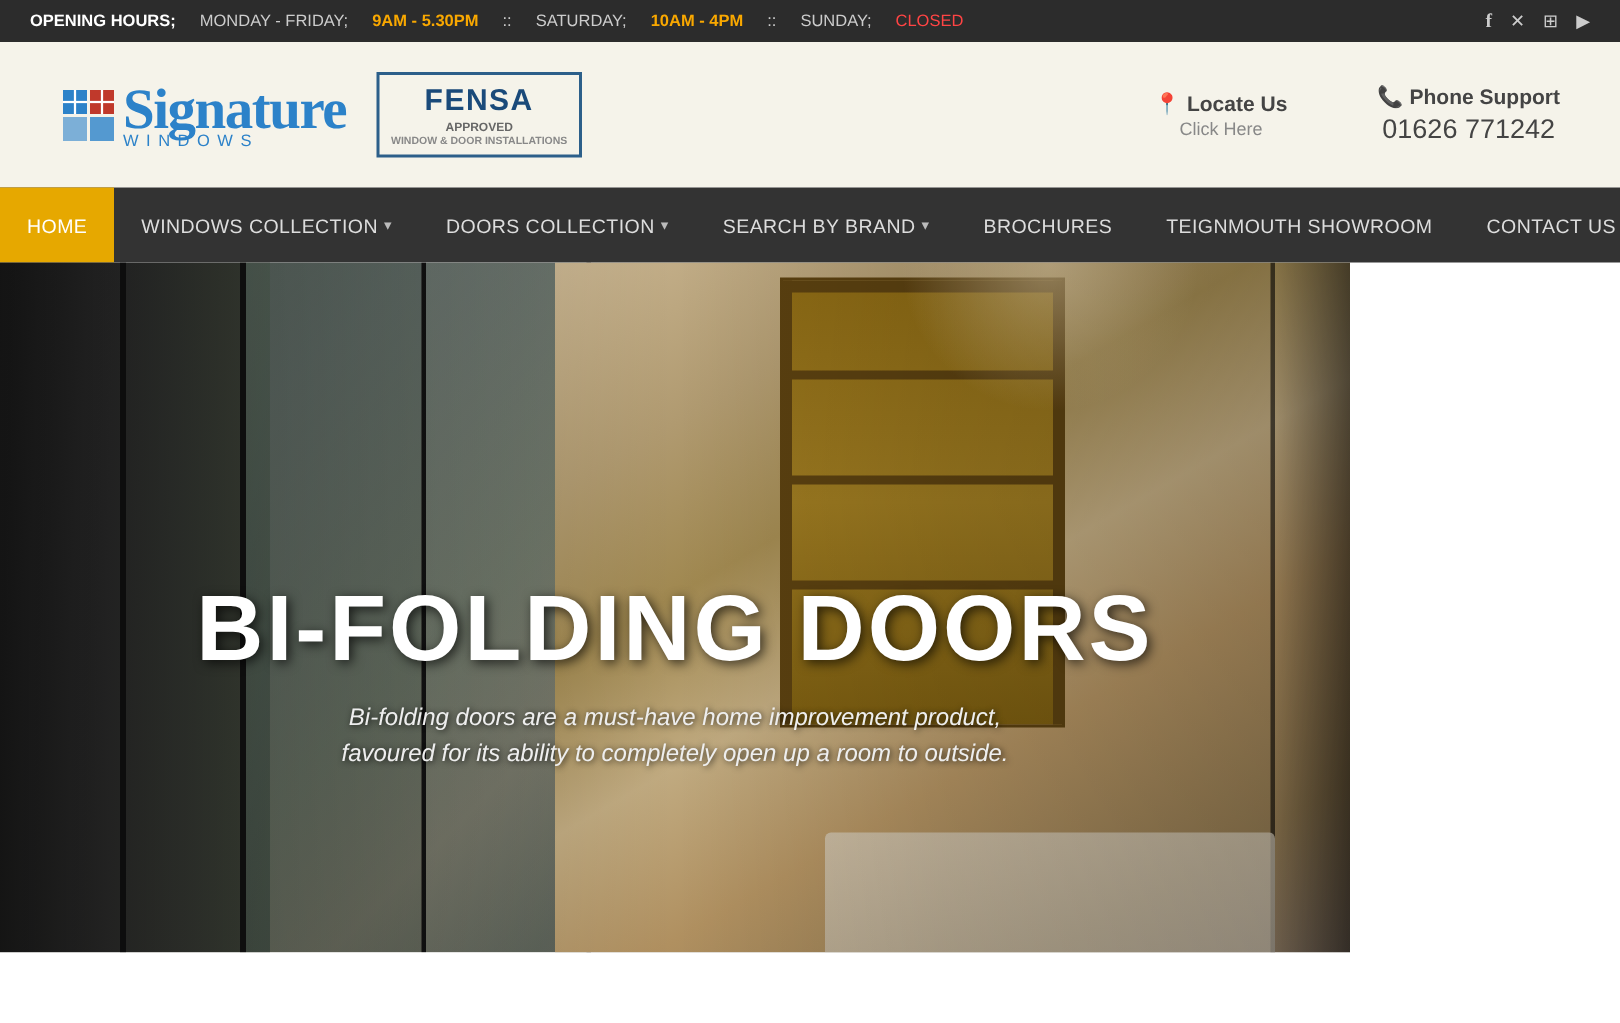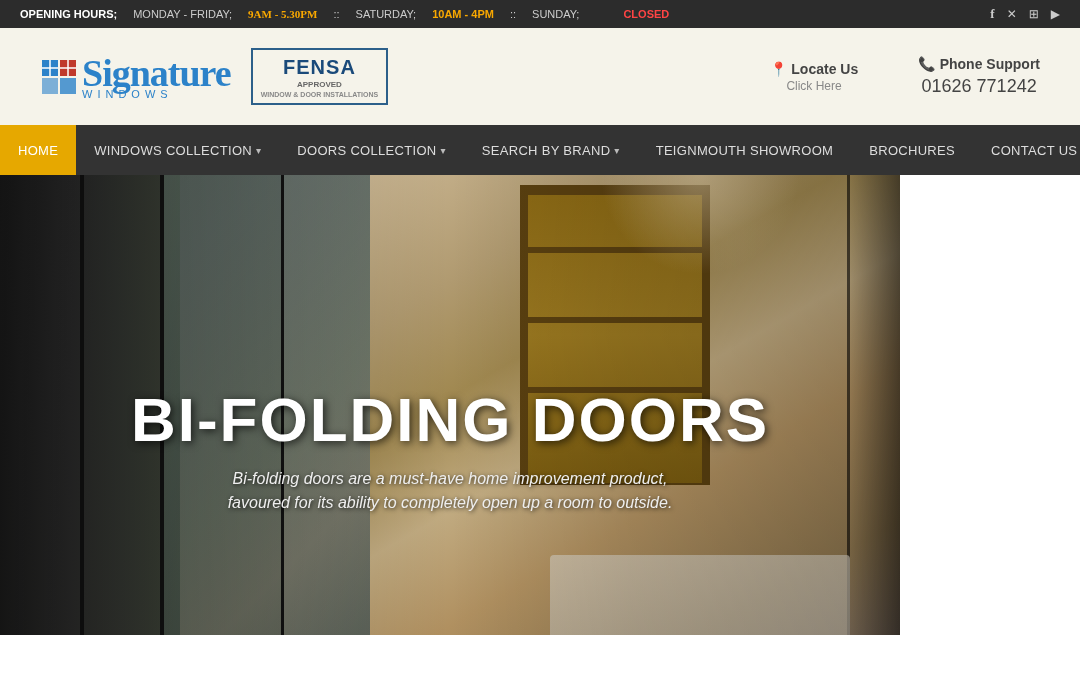--- a/index.html
+++ b/index.html
@@ -180,27 +180,27 @@
     
     .social-fb::before { content: 'f'; font-weight: bold; font-family: serif; }
   </style>
 </head>
 <body>
 
 <div class="top-bar">
   <div class="top-bar-hours">
     <span class="label">OPENING HOURS;</span>
     <span>MONDAY - FRIDAY;</span>
-    <span style="color:#f9a800; font-weight:bold;font-family:Liberation Serif, serif;">9AM - 5.30PM</span>
+    <span style="color:#f9a800; font-weight:bold;">9AM - 5.30PM</span>
     <span>::</span>
     <span>SATURDAY;</span>
     <span style="color:#f9a800; font-weight:bold;">10AM - 4PM</span>
     <span>::</span>
     <span>SUNDAY;</span>
-    <span style="color:#ff4444; font-weight:bold;margin-left:28px;">CLOSED</span>
+    <span style="color:#ff4444; font-weight:normal;">CLOSED</span>
   </div>
   <div class="top-bar-social">
     <span class="social-fb" style="cursor:pointer;"></span>
     <span style="cursor:pointer; font-size:12px;">✕</span>
     <span style="cursor:pointer; font-size:12px;">⊞</span>
     <span style="cursor:pointer; font-size:12px;">▶</span>
   </div>
 </div>
 
 <div class="header">
@@ -257,24 +257,24 @@
   </div>
   <div class="nav-item">
     <span>DOORS COLLECTION</span>
     <span class="chevron">▾</span>
   </div>
   <div class="nav-item">
     <span>SEARCH BY BRAND</span>
     <span class="chevron">▾</span>
   </div>
   <div class="nav-item">
+    <span>BROCHURES</span>
+  </div>
+  <div class="nav-item">
     <span>TEIGNMOUTH SHOWROOM</span>
-  </div>
-  <div class="nav-item">
-    <span>BROCHURES</span>
   </div>
   <div class="nav-item">
     <span>CONTACT US</span>
   </div>
 </nav>
 
 <div class="hero">
 
   <div class="hero-bg"></div>
 

